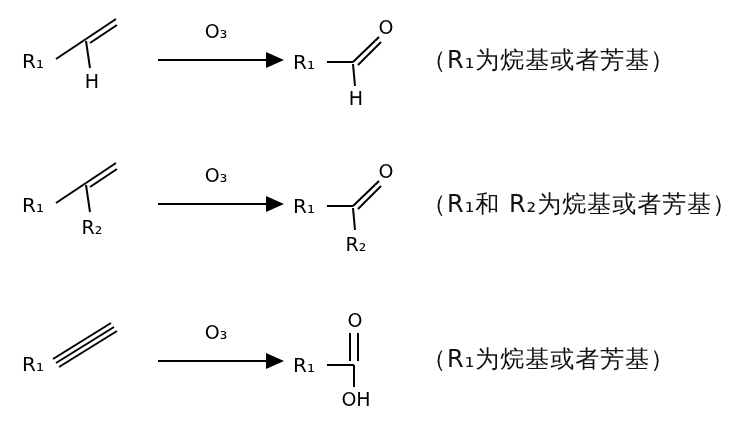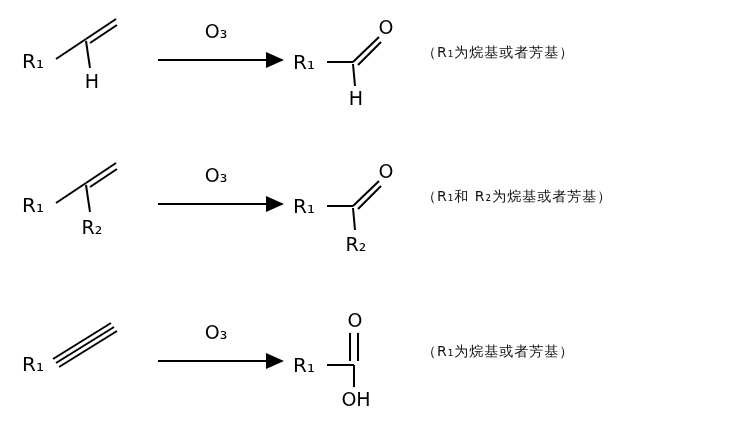--- a/index.html
+++ b/index.html
@@ -32,21 +32,21 @@
   svg text {
     font-family: "DejaVu Sans", "Liberation Sans", sans-serif;
     fill: #000000;
   }
   .bond {
     stroke: #000000;
     stroke-width: 2;
     stroke-linecap: butt;
   }
   .note {
-    font-size: 14px;
+    font-size: 24px;
     color: #111111;
     white-space: nowrap;
     margin-left: 8px;
     margin-top: 38px;
     letter-spacing: 1px;
   }
 </style>
 </head>
 <body>
 

